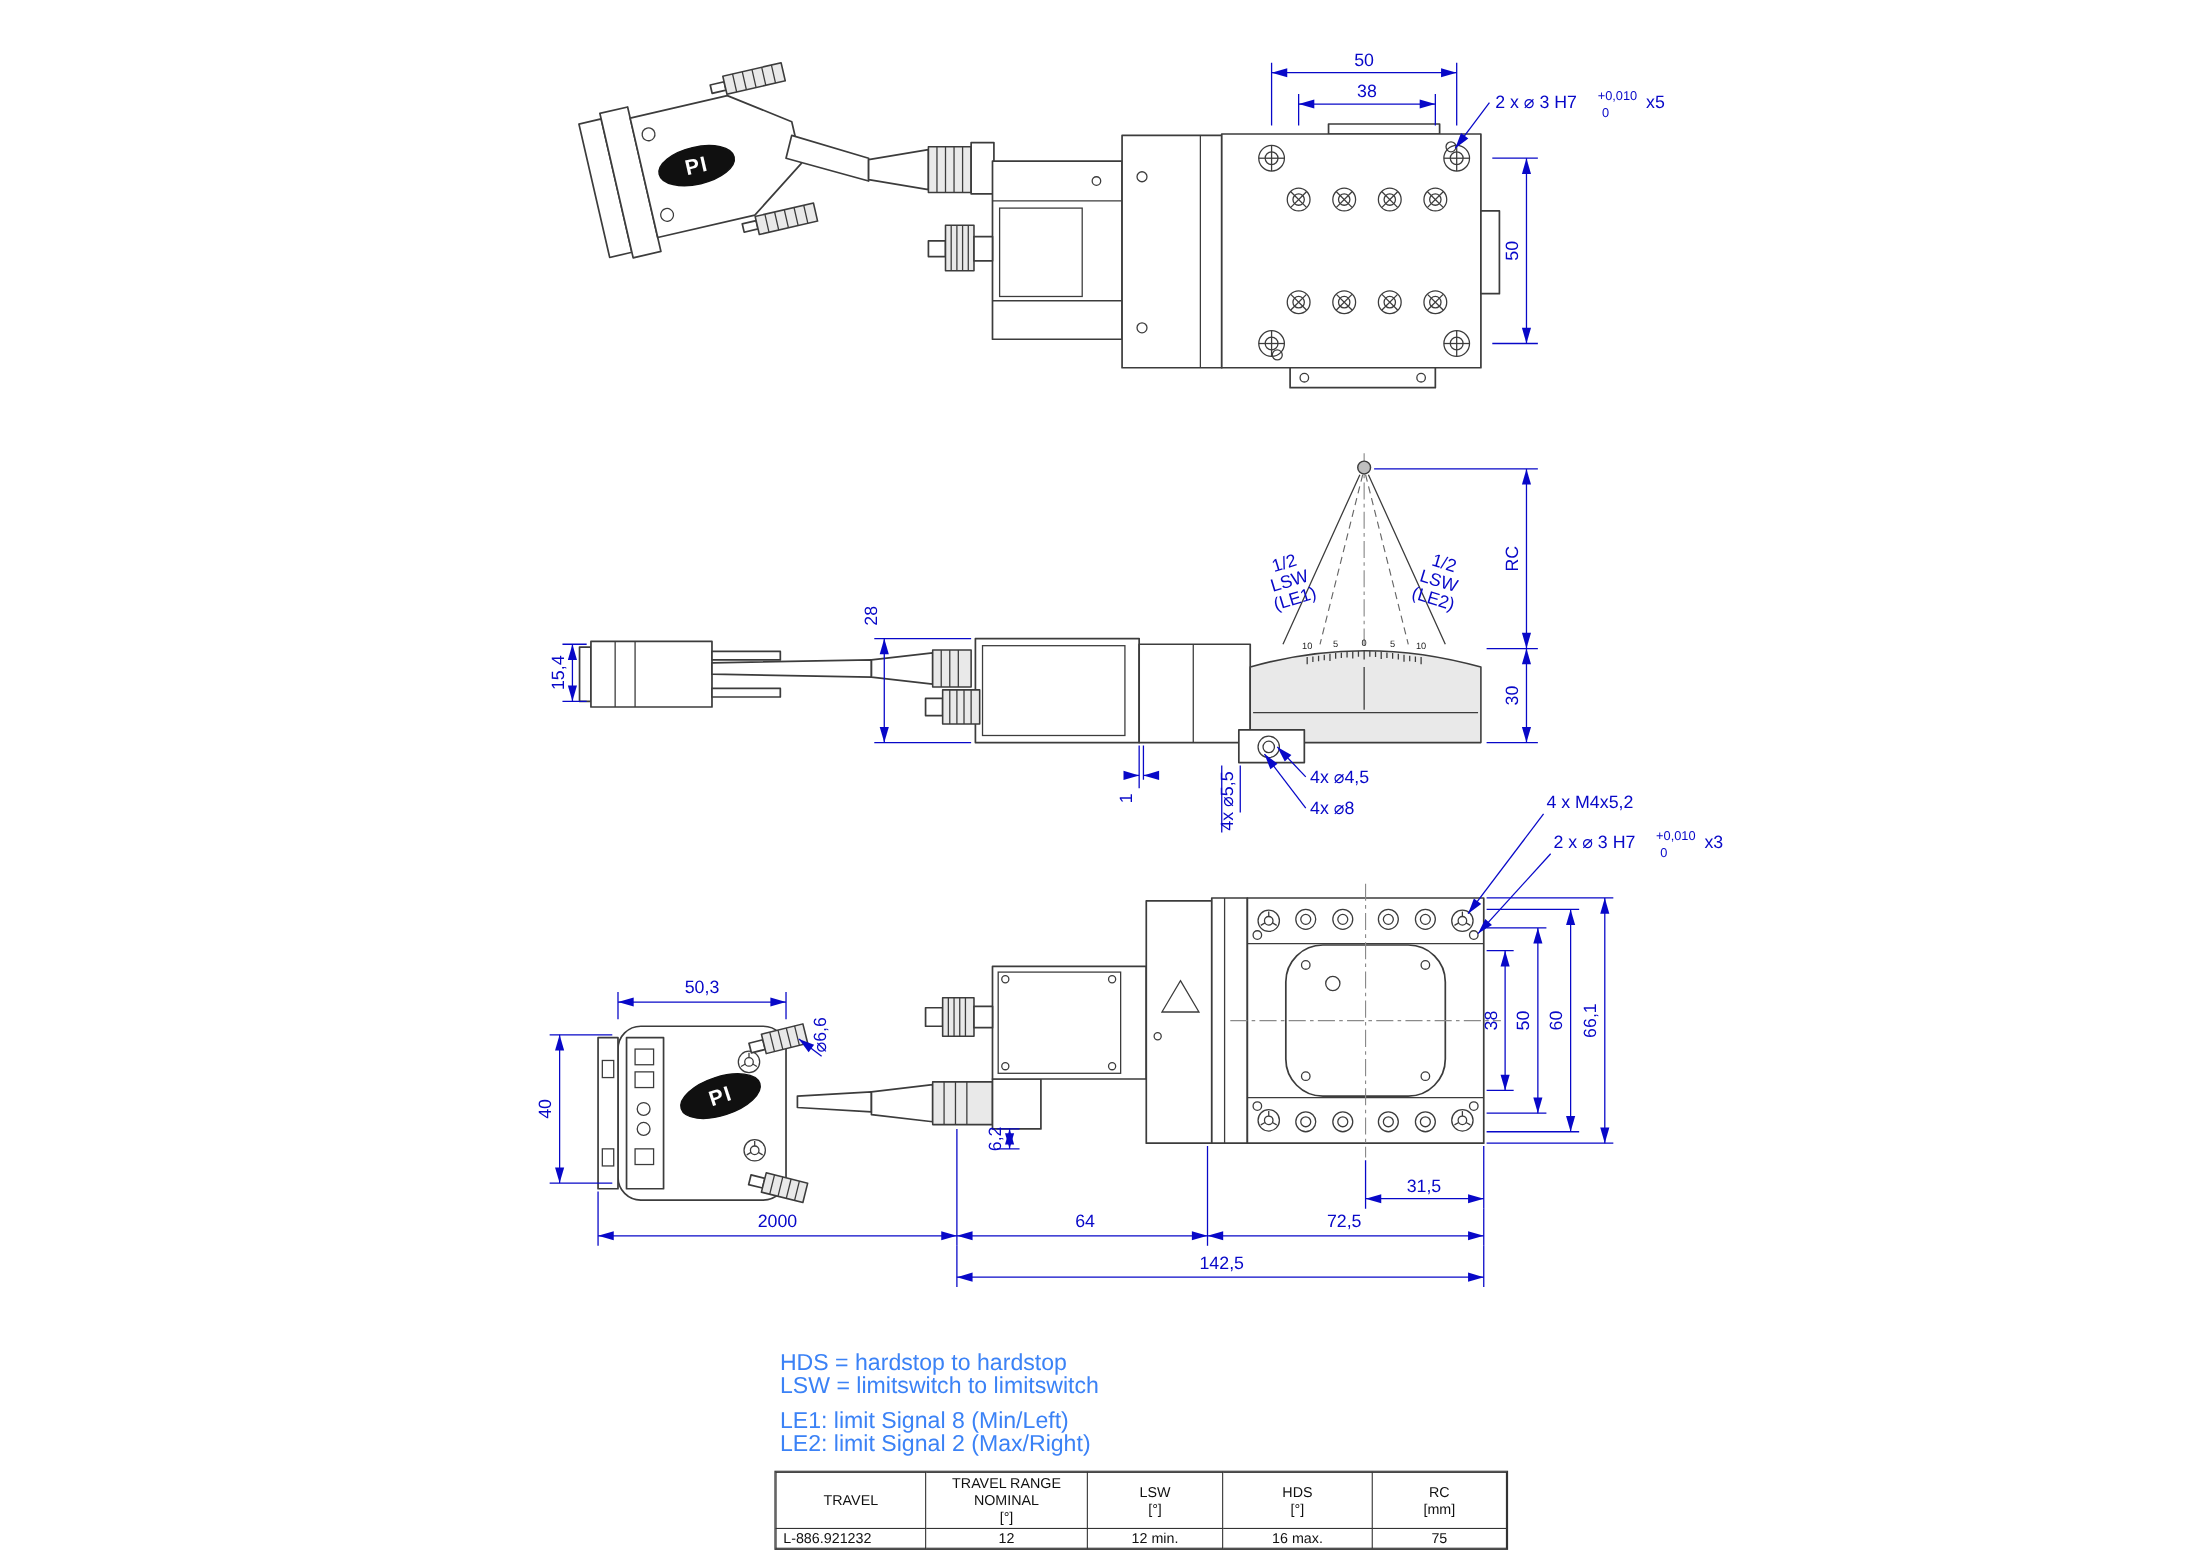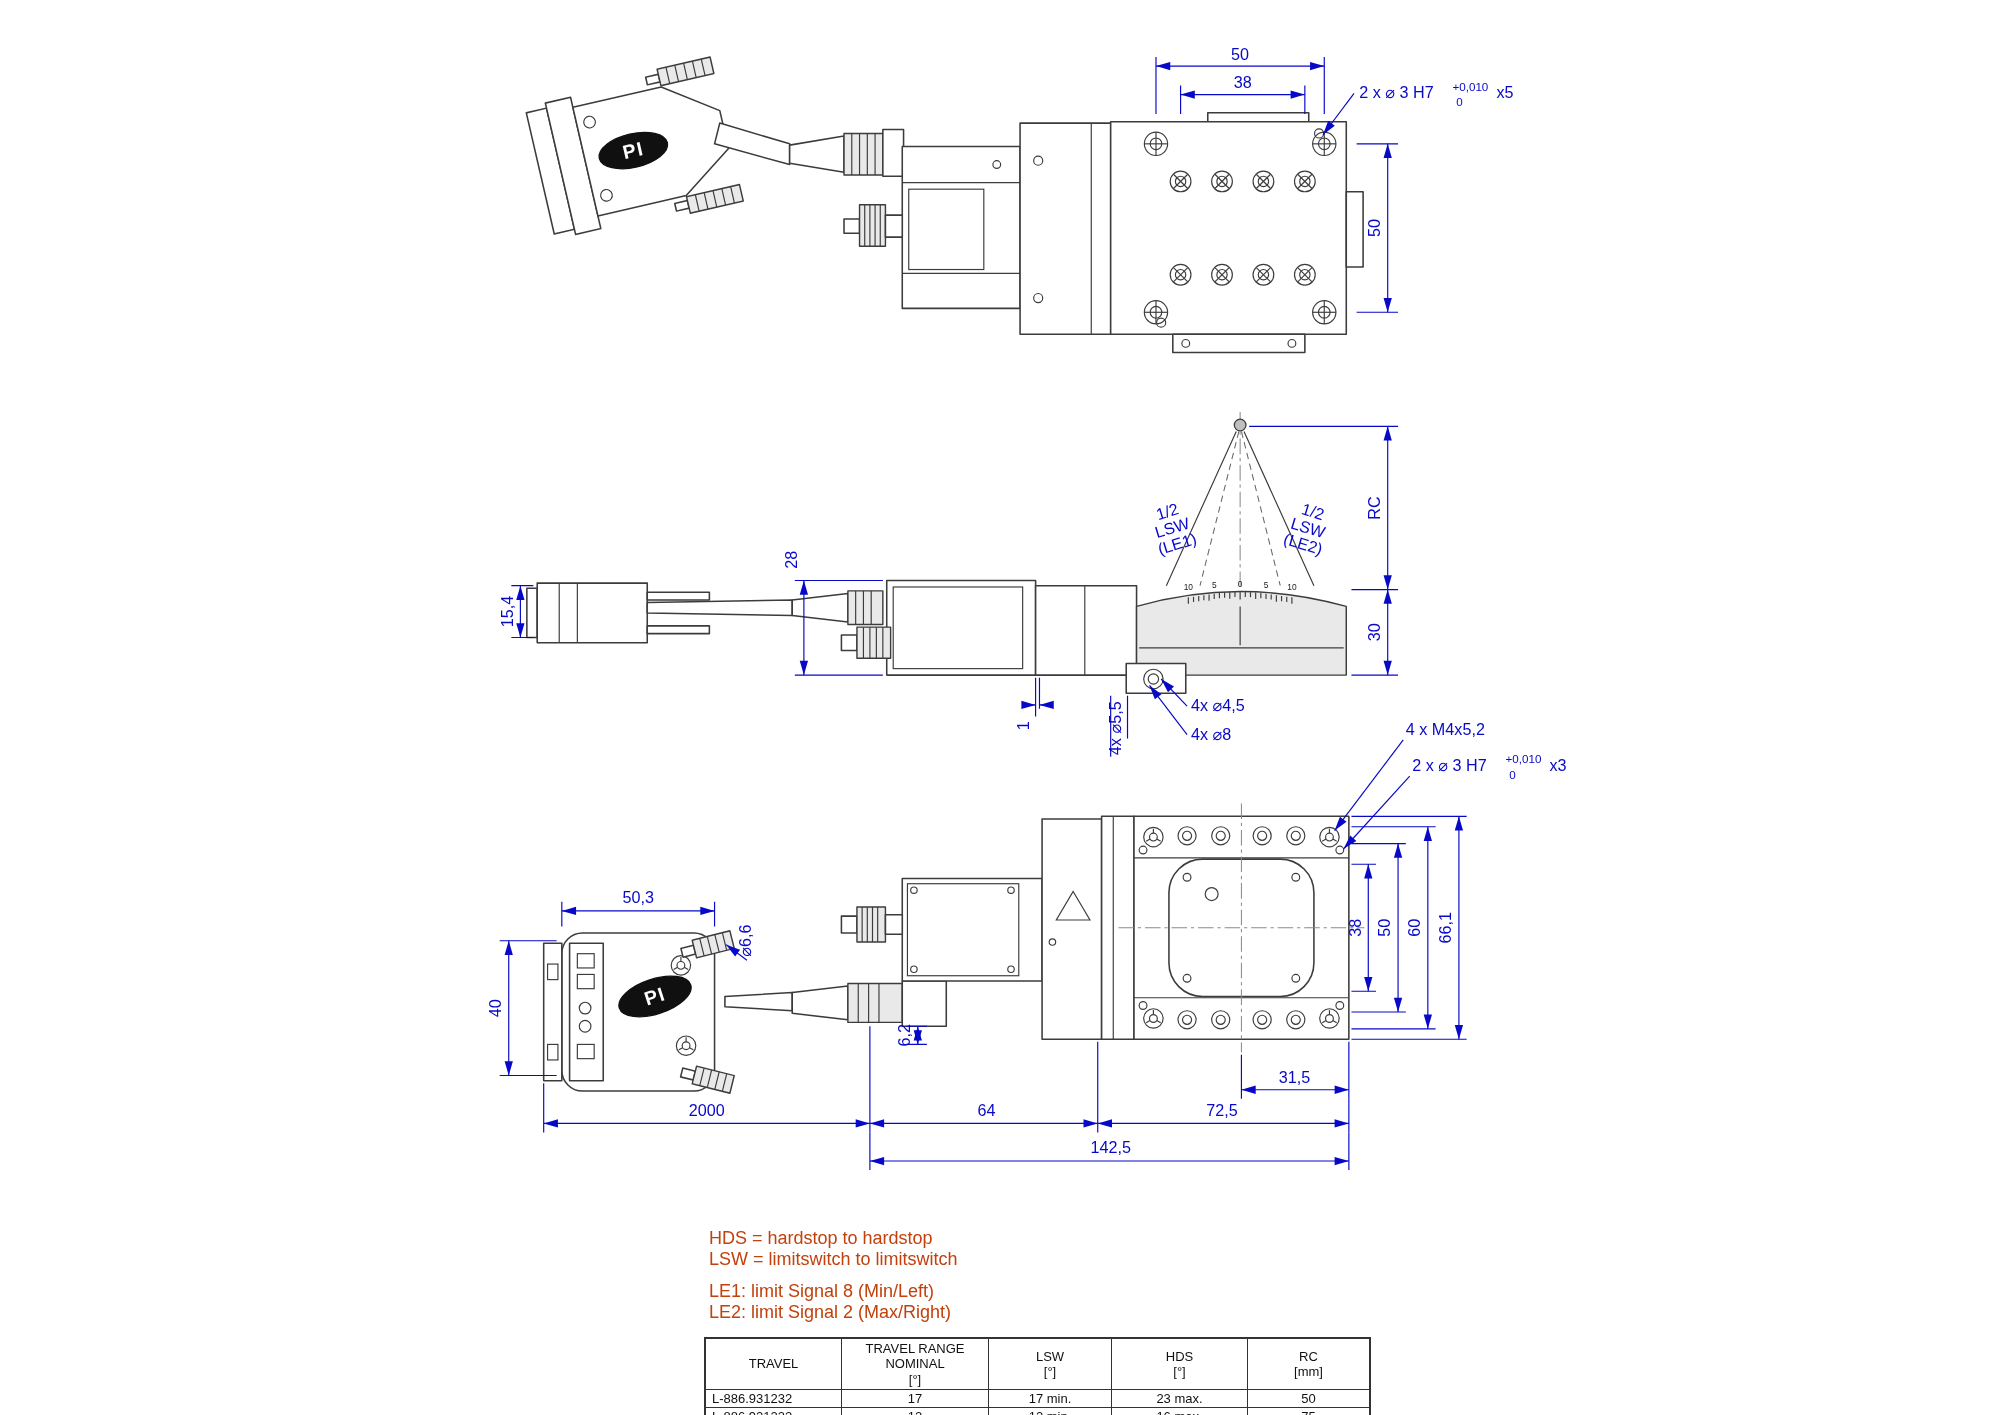--- a/index.html
+++ b/index.html
@@ -14,21 +14,21 @@
   .ol2 { fill:none; stroke:#3c3c3c; stroke-width:0.9; }
   .dim { stroke:#0808c8; stroke-width:0.9; fill:none; }
   .dimtxt { fill:#0808c8; font-size:12.5px; font-family:"Liberation Sans",sans-serif; }
   .sup { font-size:9px; }
   .tick-label { fill:#222; font-size:6.5px; font-family:"Liberation Sans",sans-serif; }
   .cl   { stroke:#8a8a8a; stroke-width:0.8; stroke-dasharray:12 3 2.5 3; fill:none; }
   .dash { stroke:#666; stroke-width:0.8; stroke-dasharray:5 3.5; fill:none; }
   .logo-txt { fill:#ffffff; font-size:15px; font-weight:bold; font-family:"Liberation Sans",sans-serif; letter-spacing:1px; }
 
   
-  .notes { position:absolute; left:709px; top:1228px; color:#c2410c; font-size:18px; line-height:21px; }
+  .notes { position:absolute; left:709px; top:1228px; color:#3b82f6; font-size:21px; line-height:21px; }
   .notes .gap { height:11px; }
 
   
   .spec-table { position:absolute; left:705px; top:1338px; border-collapse:collapse; font-size:13px; color:#111; background:#fff; }
   .spec-table th, .spec-table td { border:1px solid #333; }
   .spec-table th { font-weight:normal; text-align:center; padding:2px 4px; line-height:1.18; vertical-align:middle; }
   .spec-table td { padding:0 6px; height:18px; text-align:center; }
   .spec-table td.model { text-align:left; }
   .spec-table { outline:1px solid #333; }
 </style>
@@ -481,27 +481,20 @@
         <div>[°]</div>
       </th>
       <th>
         <div>RC</div>
         <div>[mm]</div>
       </th>
     </tr>
   </thead>
   <tbody>
     <tr>
-      <td class="model">L-886.931232</td>
-      <td>17</td>
-      <td>17 min.</td>
-      <td>23 max.</td>
-      <td>50</td>
-    </tr>
-    <tr>
       <td class="model">L-886.921232</td>
       <td>12</td>
       <td>12 min.</td>
       <td>16 max.</td>
       <td>75</td>
     </tr>
   </tbody>
 </table>
 
 </div>

